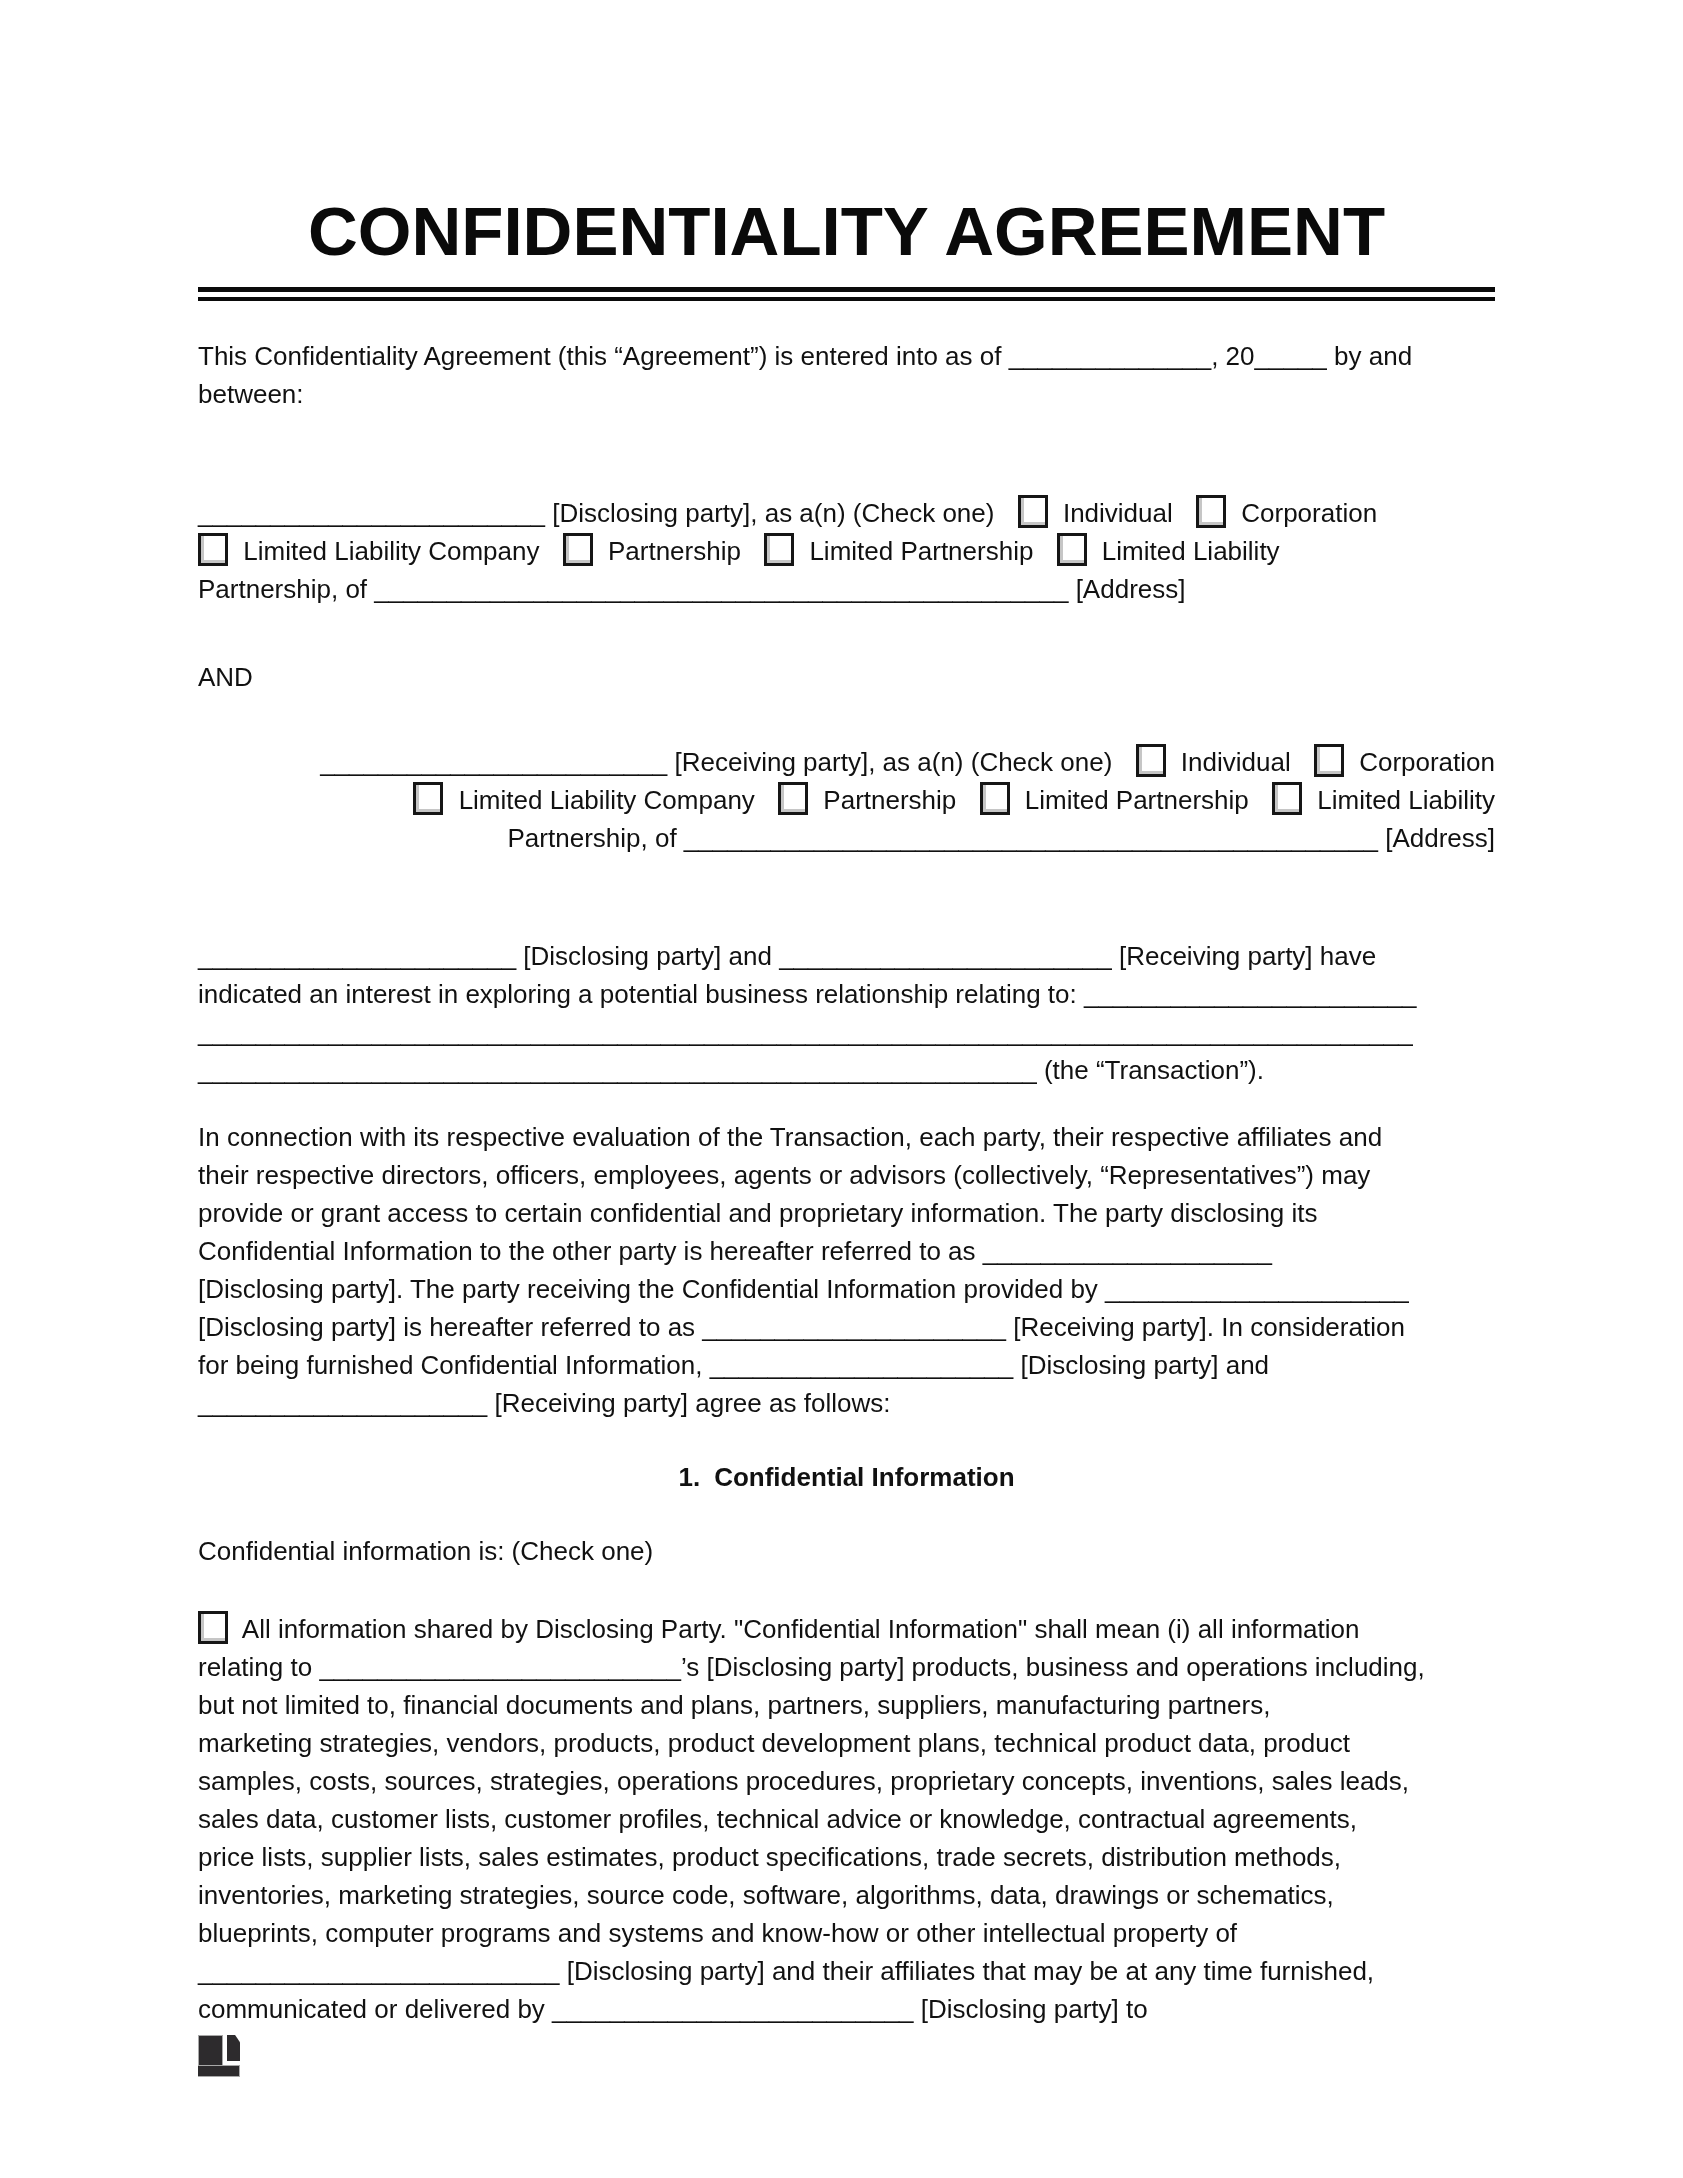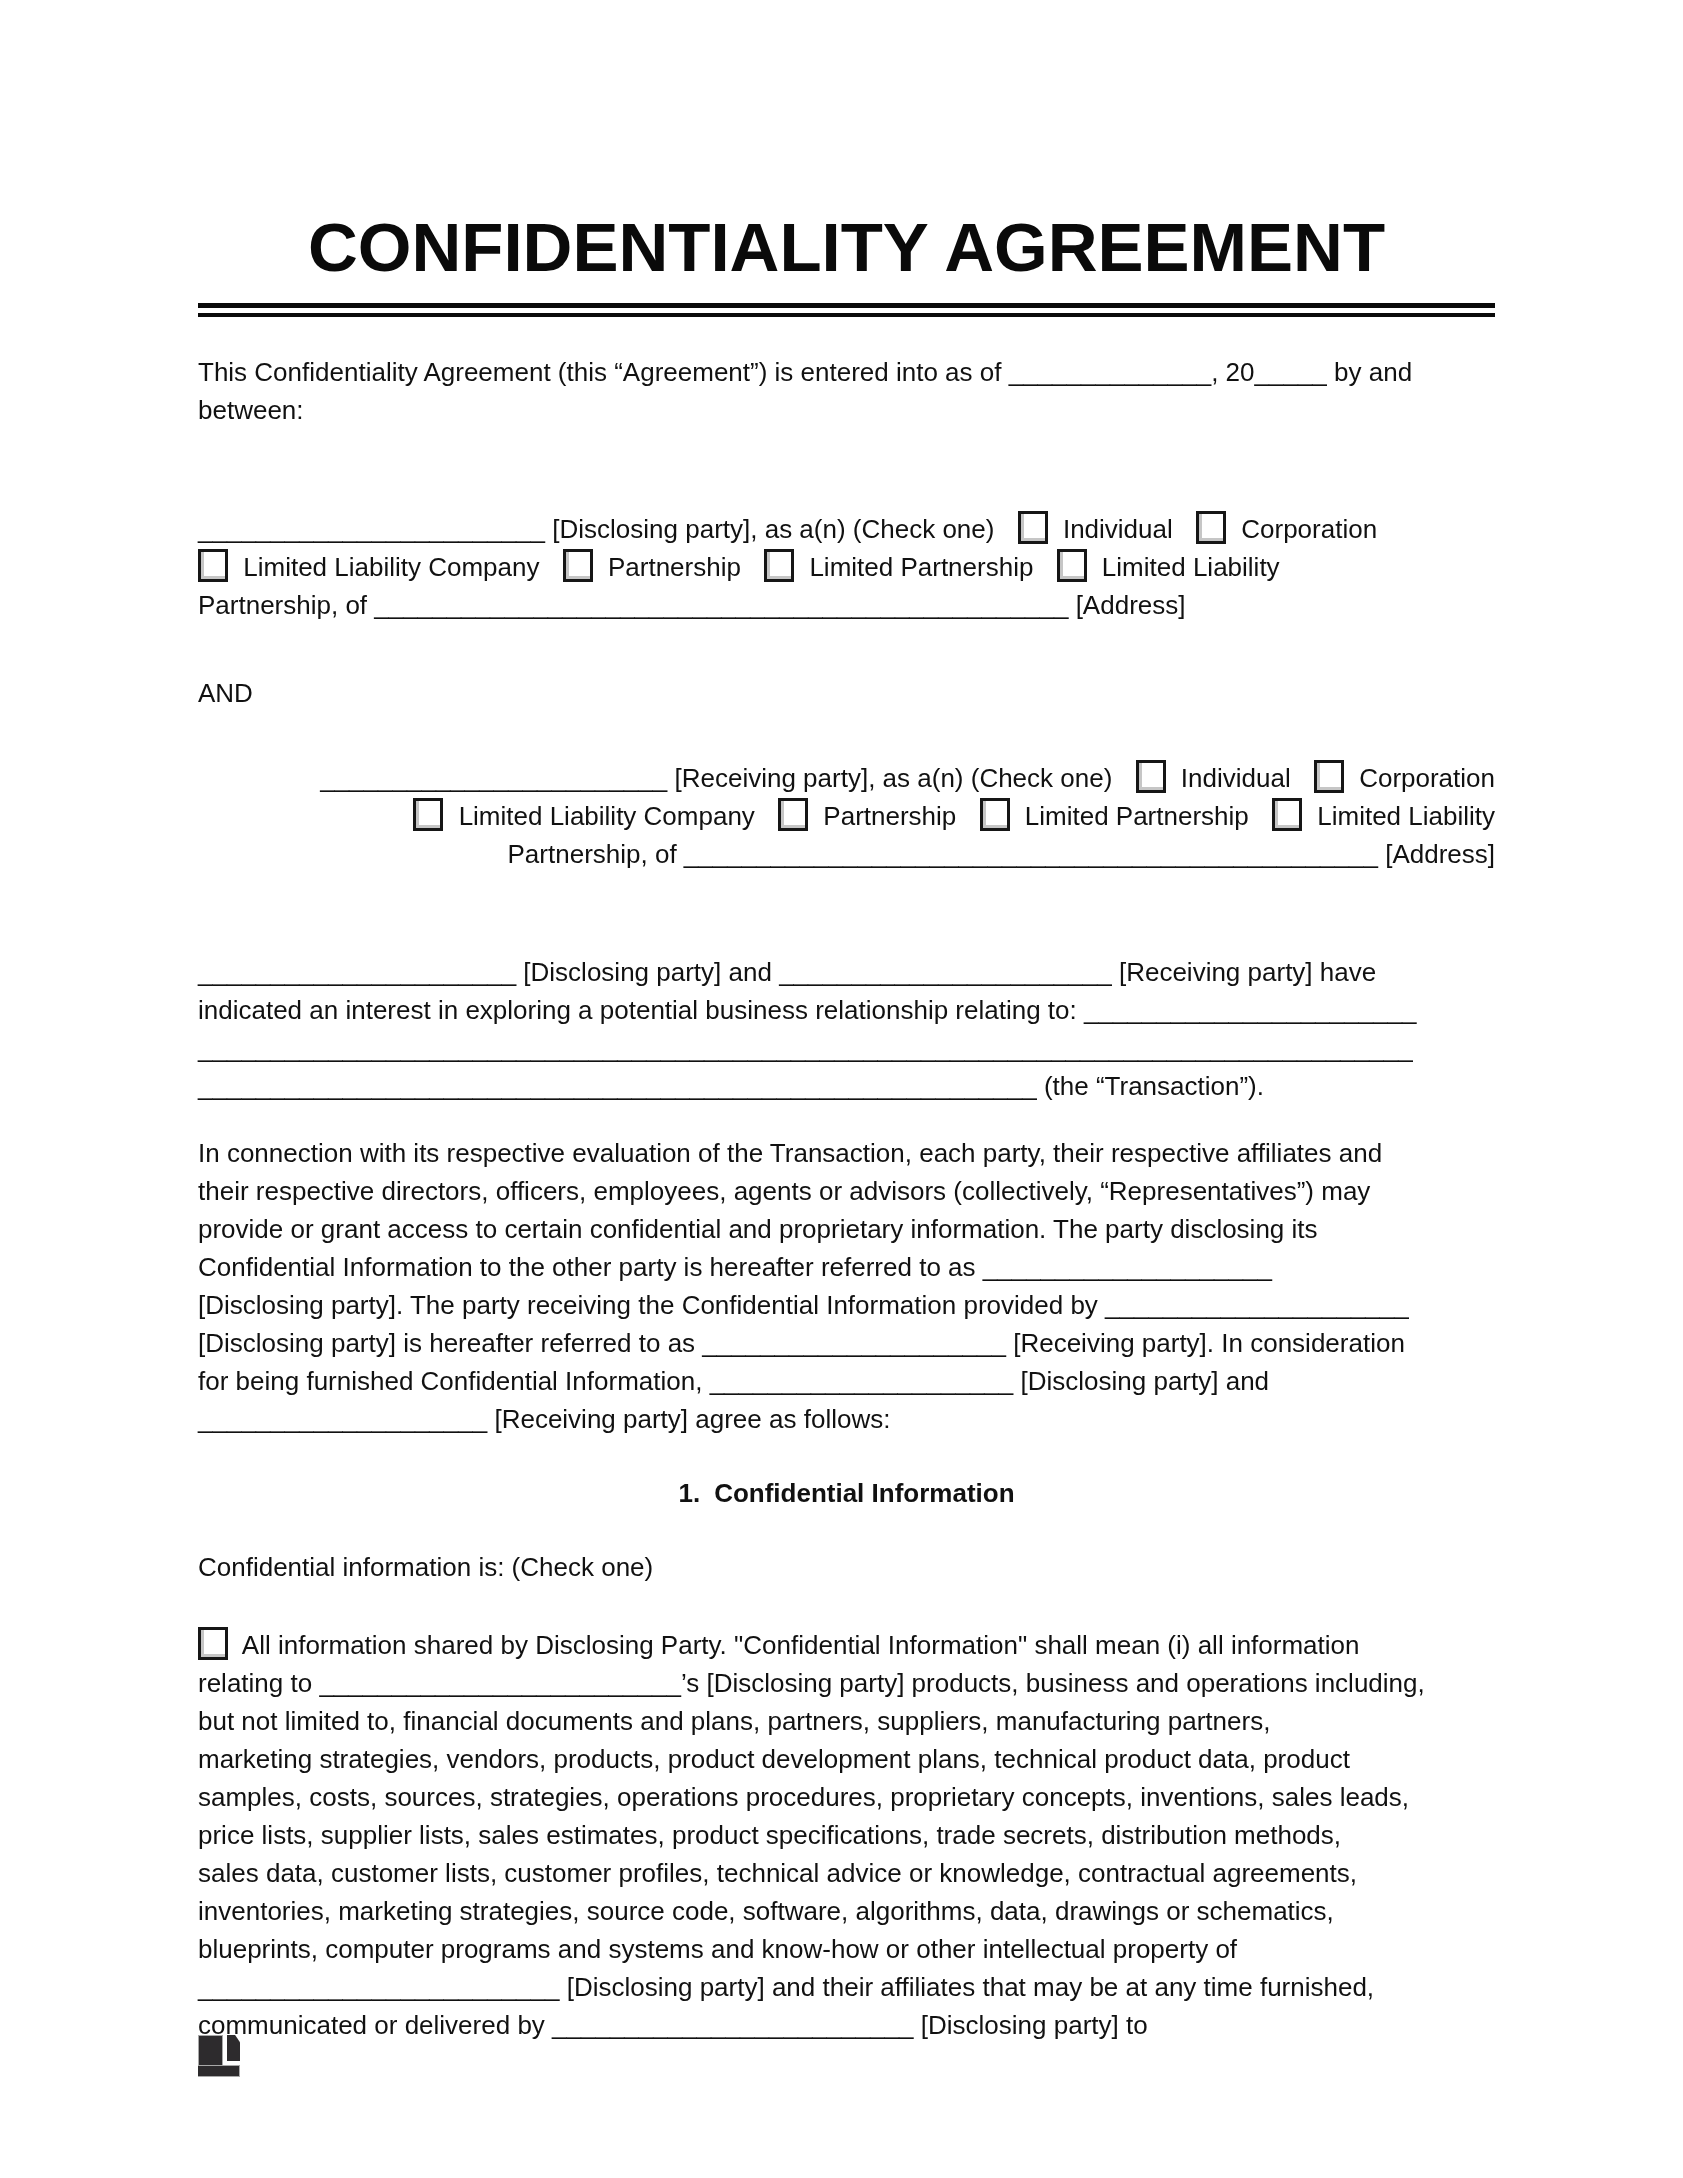--- a/index.html
+++ b/index.html
@@ -3,21 +3,21 @@
 <meta charset="utf-8">
 <style>
   html, body { margin: 0; padding: 0; }
   body {
     width: 1683px; height: 2178px;
     background: #ffffff;
     font-family: "Liberation Sans", sans-serif;
     color: #111111;
   }
   .page { position: relative; width: 1683px; height: 2178px; overflow: hidden; }
-  .content { position: absolute; left: 198px; top: 16px; width: 1297px; }
+  .content { position: absolute; left: 198px; top: 0; width: 1297px; }
 
   .doc-title {
     margin: 196px 0 0 0;
     font-size: 69px; line-height: 71px;
     font-weight: bold; text-align: center;
     letter-spacing: 0px; color: #0a0a0a;
   }
   .title-rule {
     margin-top: 20px;
     height: 5px;
@@ -163,22 +163,22 @@
     <div class="para m-option">
       <div class="line">
         <span class="cb cb-first"></span>
         <span class="bold-seg">All information shared by Disclosing Party.</span>
         <span>"Confidential Information" shall mean (i) all information</span>
       </div>
       <div class="line">relating to _________________________’s [Disclosing party] products, business and operations including,</div>
       <div class="line">but not limited to, financial documents and plans, partners, suppliers, manufacturing partners,</div>
       <div class="line">marketing strategies, vendors, products, product development plans, technical product data, product</div>
       <div class="line">samples, costs, sources, strategies, operations procedures, proprietary concepts, inventions, sales leads,</div>
+      <div class="line">sales data, customer lists, customer profiles, technical advice or knowledge, contractual agreements,</div>
       <div class="line">price lists, supplier lists, sales estimates, product specifications, trade secrets, distribution methods,</div>
-      <div class="line">sales data, customer lists, customer profiles, technical advice or knowledge, contractual agreements,</div>
       <div class="line">inventories, marketing strategies, source code, software, algorithms, data, drawings or schematics,</div>
       <div class="line">blueprints, computer programs and systems and know-how or other intellectual property of</div>
       <div class="line">_________________________ [Disclosing party] and their affiliates that may be at any time furnished,</div>
       <div class="line">communicated or delivered by _________________________ [Disclosing party] to</div>
     </div>
 
   </div>
 
   <div class="logo">
     <div class="logo-l-col"></div>

